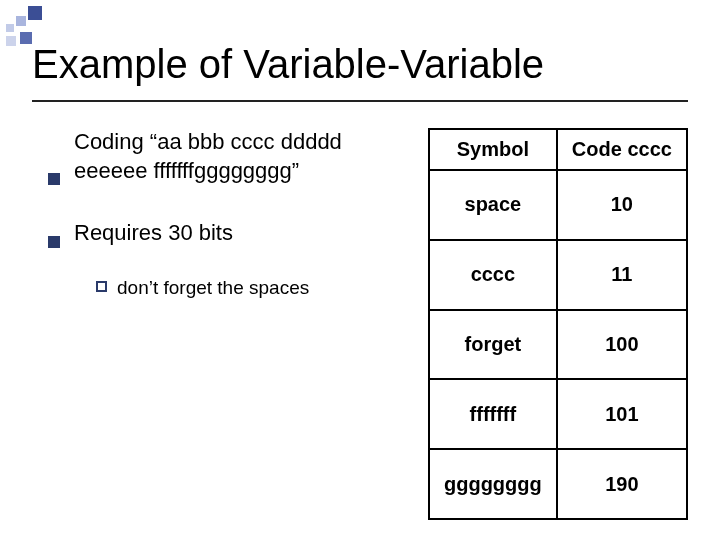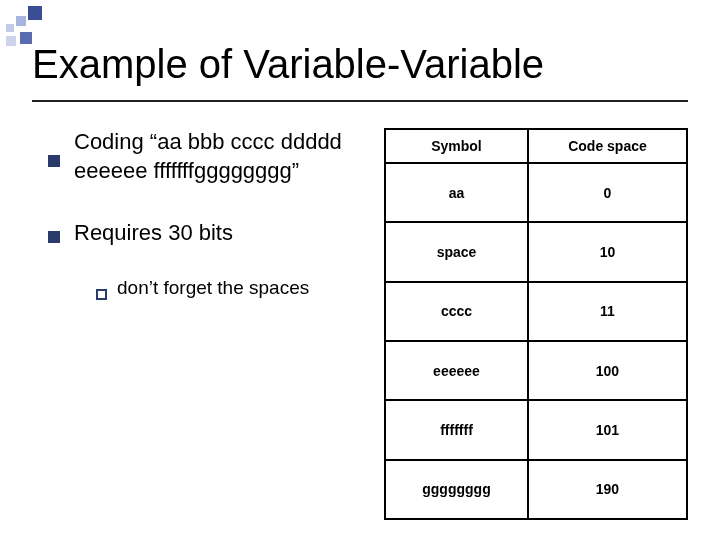--- a/index.html
+++ b/index.html
@@ -58,63 +58,63 @@
     flex-direction: row;
   }
   .leftcol {
     width: 370px;
     box-sizing: border-box;
     padding-right: 8px;
     font-size: 22px;
   }
   .b1 {
     display: flex;
-    align-items: center;
+    align-items: flex-end;
     margin-bottom: 34px;
   }
   .b1 .bullet-sq {
     flex: 0 0 auto;
     width: 12px;
     height: 12px;
     background: #2a3a6a;
     margin-top: 8px;
     margin-right: 14px;
   }
   .b1 .txt {
     flex: 1 1 auto;
     line-height: 1.3;
   }
   .b2-wrap {
     padding-left: 48px;
     margin-top: -6px;
   }
   .b2 {
     display: flex;
-    align-items: flex-end;
+    align-items: flex-start;
     font-size: 19px;
   }
   .b2 .bullet-open {
     flex: 0 0 auto;
     width: 11px;
     height: 11px;
     border: 2px solid #2a3a6a;
     margin-top: 5px;
     margin-right: 10px;
     box-sizing: border-box;
   }
   .b2 .txt { line-height: 1.3; }
   .rightcol {
     flex: 1 1 auto;
     display: flex;
     justify-content: flex-end;
   }
   table.codes {
     border-collapse: collapse;
-    font-size: 14px;
-    width: 304px;
+    font-size: 20px;
+    width: 260px;
   }
   table.codes th, table.codes td {
     border: 2px solid #000;
     padding: 8px 10px;
     text-align: center;
     font-weight: 700;
   }
   table.codes th {
     font-weight: 700;
   }
@@ -156,38 +156,34 @@
         </div>
       </div>
 
     </div>
 
     <div class="rightcol">
       <table class="codes">
         <thead>
           <tr>
             <th>Symbol</th>
-            <th>Code space</th>
+            <th>Code cccc</th>
           </tr>
         </thead>
         <tbody>
-          <tr>
-            <td>aa</td>
-            <td>0</td>
-          </tr>
           <tr>
             <td>space</td>
             <td>10</td>
           </tr>
           <tr>
             <td>cccc</td>
             <td>11</td>
           </tr>
           <tr>
-            <td>eeeeee</td>
+            <td>forget</td>
             <td>100</td>
           </tr>
           <tr>
             <td>fffffff</td>
             <td>101</td>
           </tr>
           <tr>
             <td>gggggggg</td>
             <td>190</td>
           </tr>

